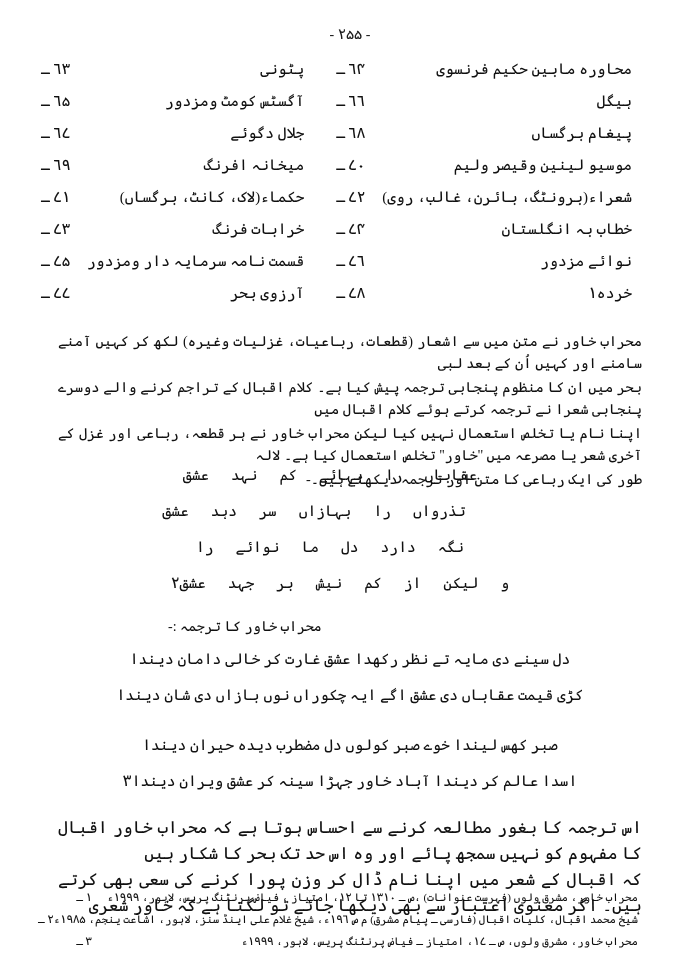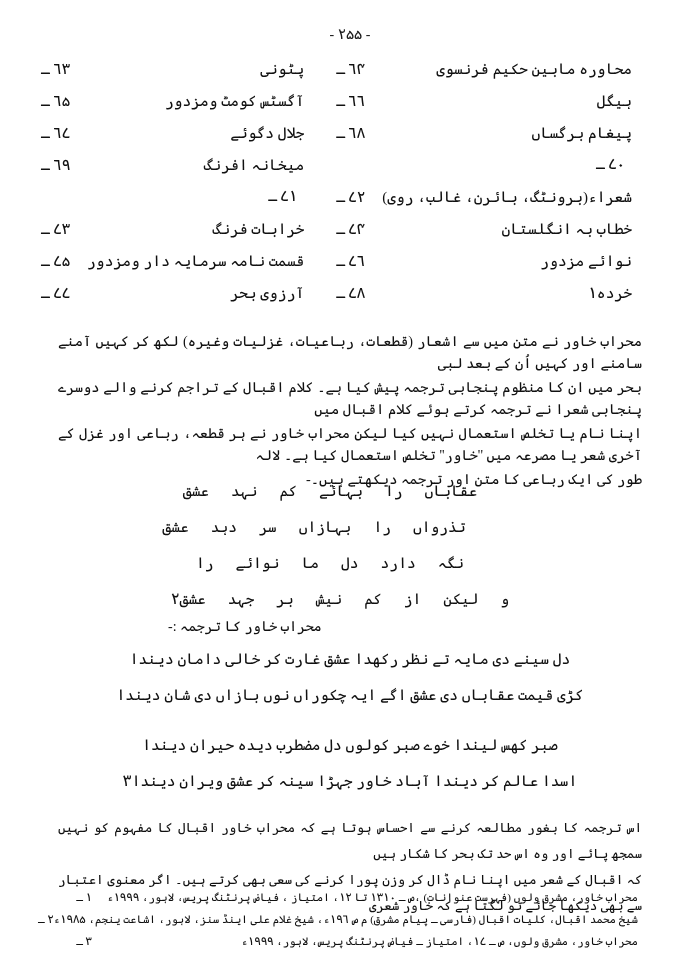--- a/index.html
+++ b/index.html
@@ -98,21 +98,21 @@
     right: 58px;
     left: 58px;
     direction: rtl;
   }
   .rubai .line {
     height: 36px;
     font-size: 15px;
     letter-spacing: 0px;
     text-align: center;
   }
-  .rubai .line span.word { display: inline-block; margin: 16px 11px; }
+  .rubai .line span.word { display: inline-block; margin: 0 11px; }
   .rubai .l1 { padding-right: 40px; }
   .rubai .l2 { padding-right: 72px; }
   .rubai .l3 { padding-right: 40px; }
   .rubai .l4 { padding-right: 20px; }
 
   
   .trans-head {
     position: absolute;
     top: 618px;
     right: 58px;
@@ -140,21 +140,21 @@
   .couplets .grp2 { margin-top: 14px; }
 
   
   .closing {
     position: absolute;
     top: 815px;
     right: 58px;
     left: 58px;
     direction: rtl;
     text-align: justify;
-    font-size: 13px;
+    font-size: 17px;
     line-height: 26px;
   }
   .closing p { margin: 0; }
 
   
   .footnotes {
     position: absolute;
     top: 886px;
     right: 58px;
     left: 58px;
@@ -199,20 +199,21 @@
         </div>
         <div class="index-row">
           <span class="ttl">ہیگل</span>
           <span class="num">۶۶ ـ</span>
         </div>
         <div class="index-row">
           <span class="ttl">پیغام برگساں</span>
           <span class="num">۶۸ ـ</span>
         </div>
         <div class="index-row">
+          <span class="ttl">موسیو لینین وقیصر ولیم</span>
           <span class="num">۷۰ ـ</span>
         </div>
         <div class="index-row">
           <span class="ttl">شعراء(برونٹگ، بائرن، غالب، روی)</span>
           <span class="num">۷۲ ـ</span>
         </div>
         <div class="index-row">
           <span class="ttl">خطاب بہ انگلستان</span>
           <span class="num">۷۴ ـ</span>
         </div>
@@ -237,20 +238,21 @@
         </div>
         <div class="index-row">
           <span class="ttl">جلال دگوئے</span>
           <span class="num">۶۷ ـ</span>
         </div>
         <div class="index-row">
           <span class="ttl">میخانہ افرنگ</span>
           <span class="num">۶۹ ـ</span>
         </div>
         <div class="index-row">
+          <span class="ttl">حکماء(لاک، کانٹ، برگساں)</span>
           <span class="num">۷۱ ـ</span>
         </div>
         <div class="index-row">
           <span class="ttl">خرابات فرنگ</span>
           <span class="num">۷۳ ـ</span>
         </div>
         <div class="index-row">
           <span class="ttl">قسمت نامہ سرمایہ دار ومزدور</span>
           <span class="num">۷۵ ـ</span>
         </div>

